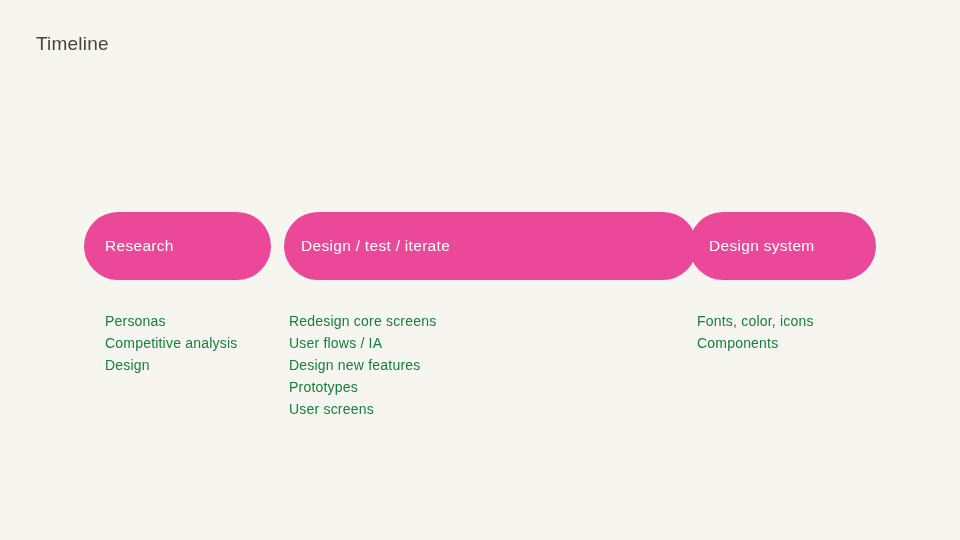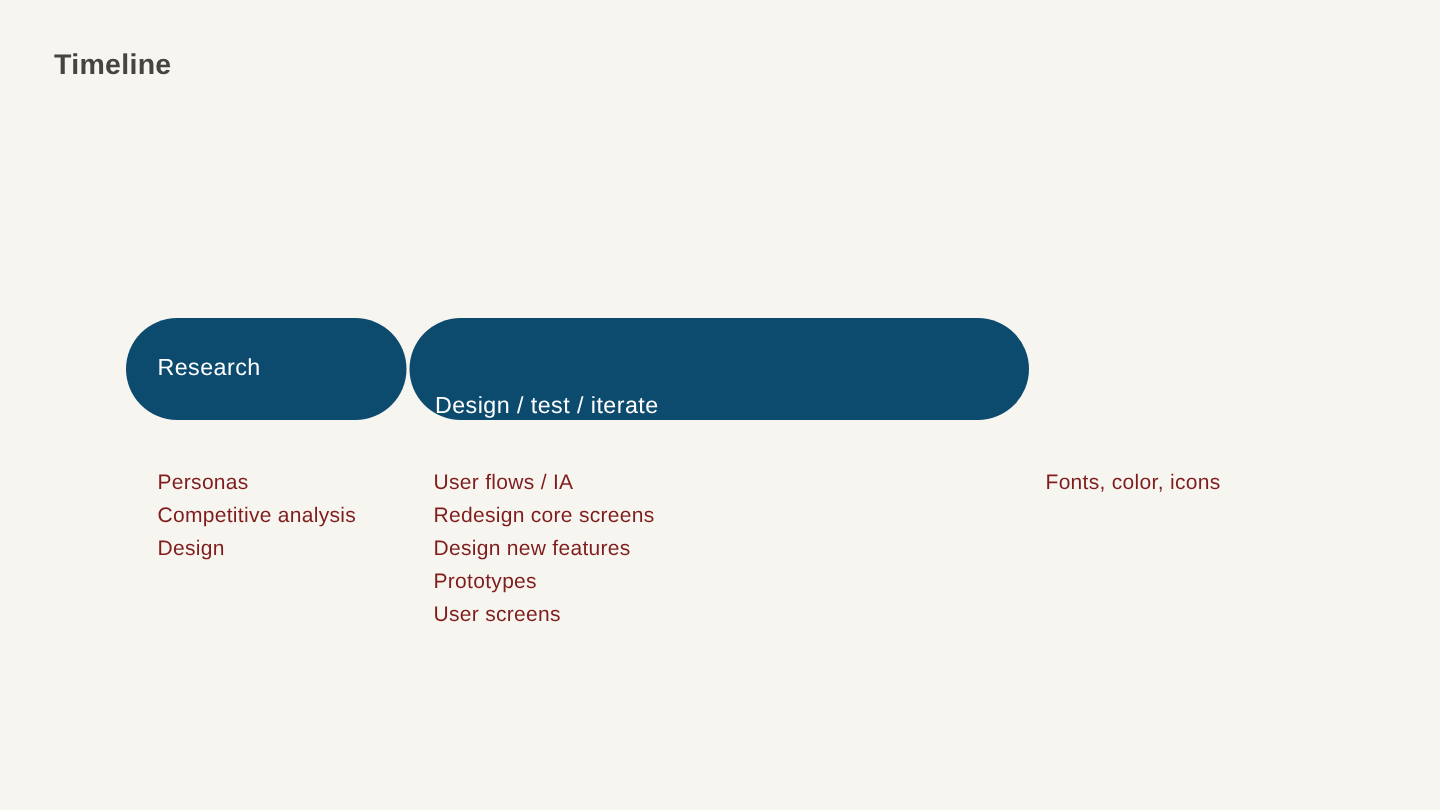--- a/index.html
+++ b/index.html
@@ -17,53 +17,53 @@
   .slide {
     position: absolute;
     inset: 0;
   }
   .title {
     position: absolute;
     left: 36px;
     top: 33px;
     margin: 0;
     font-size: 19px;
-    font-weight: 700;
+    font-weight: 400;
     letter-spacing: 0.2px;
     color: #454440;
   }
   .pill {
     position: absolute;
     top: 212px;
     height: 68px;
     border-radius: 34px;
-    background: #0c4a6e;
+    background: #ec4899;
     display: flex;
     align-items: center;
     box-sizing: border-box;
     color: #ffffff;
   }
   .pill-label {
     font-size: 15.5px;
     font-weight: 400;
     letter-spacing: 0.3px;
     white-space: nowrap;
   }
   .pill-research { left: 84px;  width: 187px; padding-left: 21px; }
-  .pill-design   { left: 273px; width: 413px; padding-left: 17px; align-items: flex-end; }
+  .pill-design   { left: 284px; width: 413px; padding-left: 17px; }
   .pill-system   { left: 689px; width: 187px; padding-left: 20px; }
   .phase-list {
     position: absolute;
     top: 310px;
     margin: 0;
     padding: 0;
     list-style: none;
     font-size: 14px;
     line-height: 22px;
-    color: #7f1d1d;
+    color: #15803d;
     letter-spacing: 0.2px;
   }
   .list-research { left: 105px; }
   .list-design   { left: 289px; }
   .list-system   { left: 697px; }
 </style>
 </head>
 <body>
 
 <div class="slide">
@@ -71,32 +71,36 @@
   <h1 class="title">Timeline</h1>
 
   <div class="pill pill-research">
     <span class="pill-label">Research</span>
   </div>
 
   <div class="pill pill-design">
     <span class="pill-label">Design / test / iterate</span>
   </div>
 
+  <div class="pill pill-system">
+    <span class="pill-label">Design system</span>
+  </div>
 
   <ul class="phase-list list-research">
     <li>Personas</li>
     <li>Competitive analysis</li>
     <li>Design</li>
   </ul>
 
   <ul class="phase-list list-design">
+    <li>Redesign core screens</li>
     <li>User flows / IA</li>
-    <li>Redesign core screens</li>
     <li>Design new features</li>
     <li>Prototypes</li>
     <li>User screens</li>
   </ul>
 
   <ul class="phase-list list-system">
     <li>Fonts, color, icons</li>
+    <li>Components</li>
   </ul>
 
 </div>
 
 </body></html>

